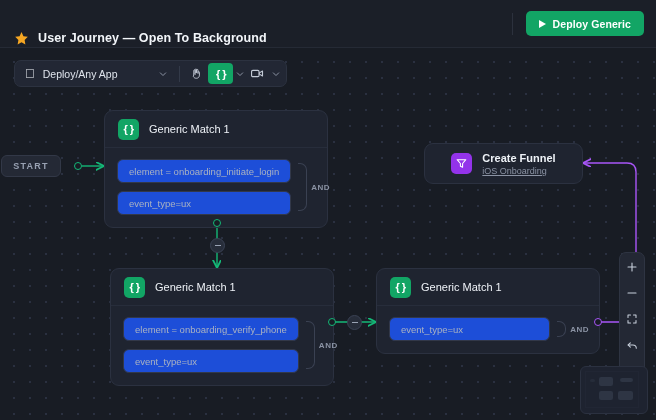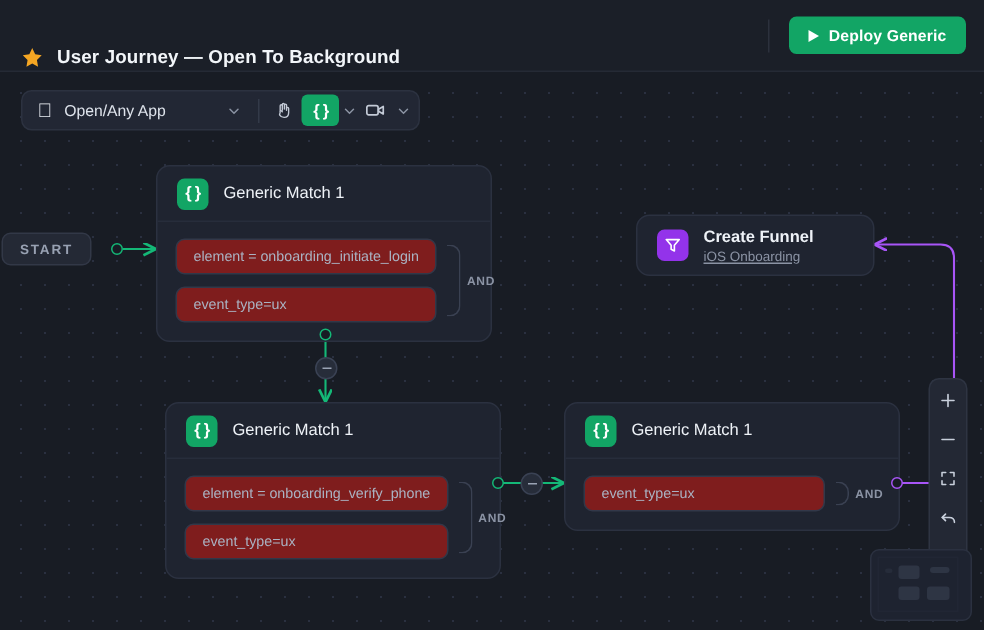--- a/index.html
+++ b/index.html
@@ -92,35 +92,35 @@
     display:flex; align-items:center; justify-content:center; flex:none;
     font-size:11px; font-weight:bold; color:#fff; letter-spacing:-.5px;
   }
   .badge.purple { background:#9333ea; }
   .node-title { font-size:11px; font-weight:normal; color:#eef2f7; white-space:nowrap; }
   .node-body { display:flex; align-items:center; padding:11px 10px 12px 12px; gap:7px; }
   .pills { display:flex; flex-direction:column; gap:8px; flex:1; }
   .pill {
     height:24px; border:1px solid #323849; border-radius:6px;
     display:flex; align-items:center; padding:4px 11px;
-    font-size:9.5px; color:#aab2c2; background:#7f1d1d; white-space:nowrap;
+    font-size:9.5px; color:#aab2c2; background:#1d4ed8; white-space:nowrap;
   }
   .and-wrap { display:flex; align-items:center; gap:4px; align-self:stretch; }
   .and-bracket {
     width:9px; align-self:stretch; margin:4px 0;
     border:1px solid #3a4152; border-left:none;
     border-radius:0 7px 7px 0;
   }
   .and-label { font-size:8px; font-weight:bold; letter-spacing:.5px; color:#8b93a4; }
 
   
   .funnel-node {
     position:absolute; background:#1f2430; border:1px solid #2b3140;
     border-radius:9px; display:flex; align-items:center; gap:10px;
-    padding:0 13px; z-index:10;
+    padding:0 13px; z-index:10;justify-content:center;
   }
   .funnel-txt { display:flex; flex-direction:column; gap:2px; }
   .funnel-title { font-size:11px; font-weight:bold; color:#eef2f7; }
   .funnel-sub { font-size:9px; color:#8b93a4;text-decoration:underline; }
 
   
   .edges { position:absolute; left:0; top:0; width:656px; height:420px; z-index:8; pointer-events:none; }
   .edge-btn {
     position:absolute; width:15px; height:15px; border-radius:50%;
     background:#272d3a; border:1px solid #39real; z-index:14;
@@ -196,21 +196,21 @@
   <div class="edge-btn" style="left:210px; top:238px;">
       <i></i>
     </div>
   <div class="edge-btn" style="left:347px; top:315px;">
       <i></i>
     </div>
 
   <div class="toolbar">
     <div class="tb-app">
       <span class="apple-glyph"></span>
-      <span class="tb-app-label">Open/Any App</span>
+      <span class="tb-app-label">Deploy/Any App</span>
       <svg class="chev tb-app-chev" viewBox="0 0 12 12">
         <path d="M2 4.3L6 8.3 10 4.3" fill="none" stroke="#8b93a3" stroke-width="1.5" stroke-linecap="round"></path>
       </svg>
     </div>
     <div class="tb-sep"></div>
     <div class="tb-btn">
       <svg width="13" height="13" viewBox="0 0 24 24">
         <path d="M7 13V6.5a1.3 1.3 0 012.6 0V12m0-1.5V5a1.3 1.3 0 012.6 0v5.5m0-1V5.8a1.3 1.3 0 012.6 0V12m0-2.2a1.3 1.3 0 012.6 0V15c0 3.4-2.3 5.8-5.6 5.8-3 0-4.3-1.1-5.6-3.2L7 14.2c-.7-1.2.6-2.3 1.6-1.4l1 1" fill="none" stroke="#c3cad6" stroke-width="1.7" stroke-linecap="round" stroke-linejoin="round"></path>
       </svg>
     </div>

